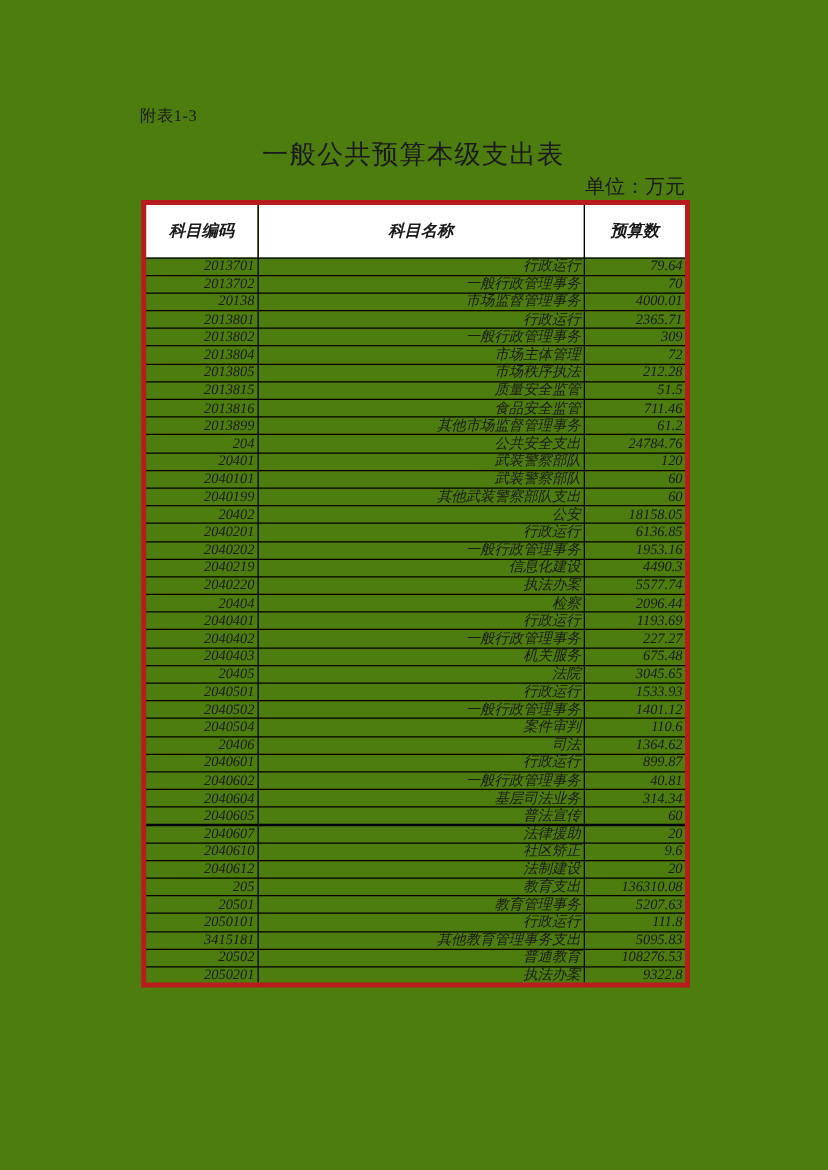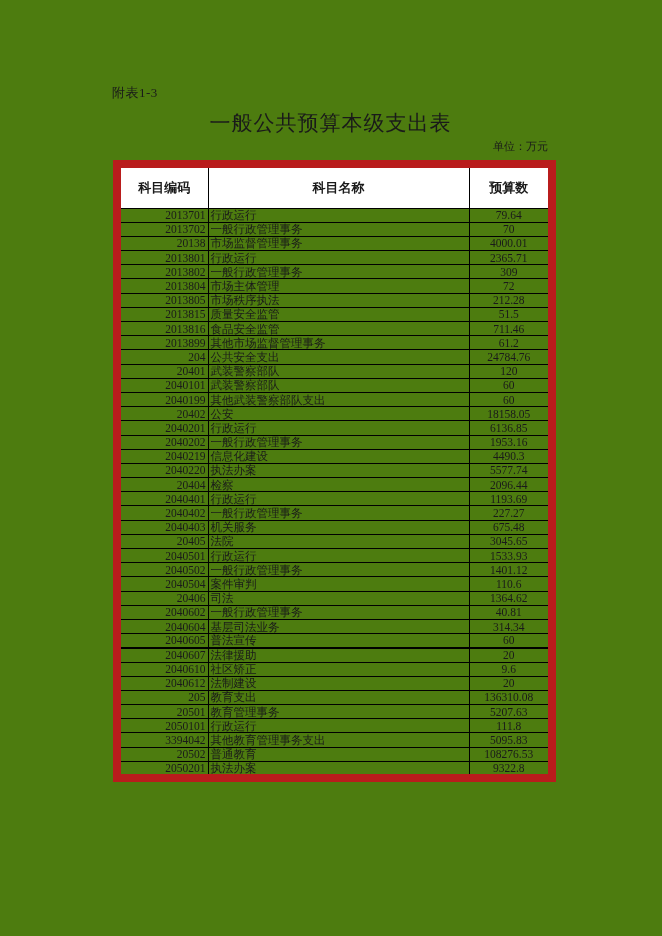--- a/index.html
+++ b/index.html
@@ -30,30 +30,31 @@
     font-size: 21px;
     font-weight: normal;
     letter-spacing: 1px;
   }
   .unit-label {
     position: absolute;
     left: 113px;
     top: 139px;
     width: 435px;
     text-align: right;
-    font-size: 11px;
+    font-size: 16px;
   }
   table.budget {
     position: absolute;
     left: 113px;
     top: 160px;
     width: 435px;
     border-collapse: collapse;
     table-layout: fixed;
-    border: 8px solid #b91c1c;
+    border: 4px solid #b91c1c;
+    font-style: italic;
   }
   table.budget th, table.budget td {
     border: 1px solid #000;
     overflow: hidden;
     white-space: nowrap;
   }
   table.budget thead th {
     height: 44px;
     font-size: 13px;
     font-weight: bold;
@@ -63,22 +64,22 @@
   .col-code { width: 91px; }
   .col-name { width: 261px; }
   .col-amt  { width: 83px; }
   table.budget tbody td {
     height: 14.2px;
     font-size: 11.5px;
     line-height: 1.05;
     padding: 0 2px;
   }
   td.cell-code { text-align: right; }
-  td.cell-name { text-align: left; padding-left: 3px; }
-  td.cell-amt  { text-align: center; padding-right: 3px; }
+  td.cell-name { text-align: right; padding-left: 3px; }
+  td.cell-amt  { text-align: right; padding-right: 3px; }
   tr.thick-top td { border-top: 2px solid #000; }
 </style>
 </head>
 <body>
 
 <div class="page">
   <div class="attach-label">附表1-3</div>
 
   <h1 class="doc-title">一般公共预算本级支出表</h1>
 
@@ -227,20 +228,25 @@
           <td class="cell-code">2040504</td>
           <td class="cell-name">案件审判</td>
           <td class="cell-amt">110.6</td>
         </tr>
         <tr>
           <td class="cell-code">20406</td>
           <td class="cell-name">司法</td>
           <td class="cell-amt">1364.62</td>
         </tr>
         <tr>
+          <td class="cell-code">2040601</td>
+          <td class="cell-name">行政运行</td>
+          <td class="cell-amt">899.87</td>
+        </tr>
+        <tr>
           <td class="cell-code">2040602</td>
           <td class="cell-name">一般行政管理事务</td>
           <td class="cell-amt">40.81</td>
         </tr>
         <tr>
           <td class="cell-code">2040604</td>
           <td class="cell-name">基层司法业务</td>
           <td class="cell-amt">314.34</td>
         </tr>
         <tr>
@@ -272,21 +278,21 @@
           <td class="cell-code">20501</td>
           <td class="cell-name">教育管理事务</td>
           <td class="cell-amt">5207.63</td>
         </tr>
         <tr>
           <td class="cell-code">2050101</td>
           <td class="cell-name">行政运行</td>
           <td class="cell-amt">111.8</td>
         </tr>
         <tr>
-          <td class="cell-code">3394042</td>
+          <td class="cell-code">3415181</td>
           <td class="cell-name">其他教育管理事务支出</td>
           <td class="cell-amt">5095.83</td>
         </tr>
         <tr>
           <td class="cell-code">20502</td>
           <td class="cell-name">普通教育</td>
           <td class="cell-amt">108276.53</td>
         </tr>
         <tr>
           <td class="cell-code">2050201</td>

